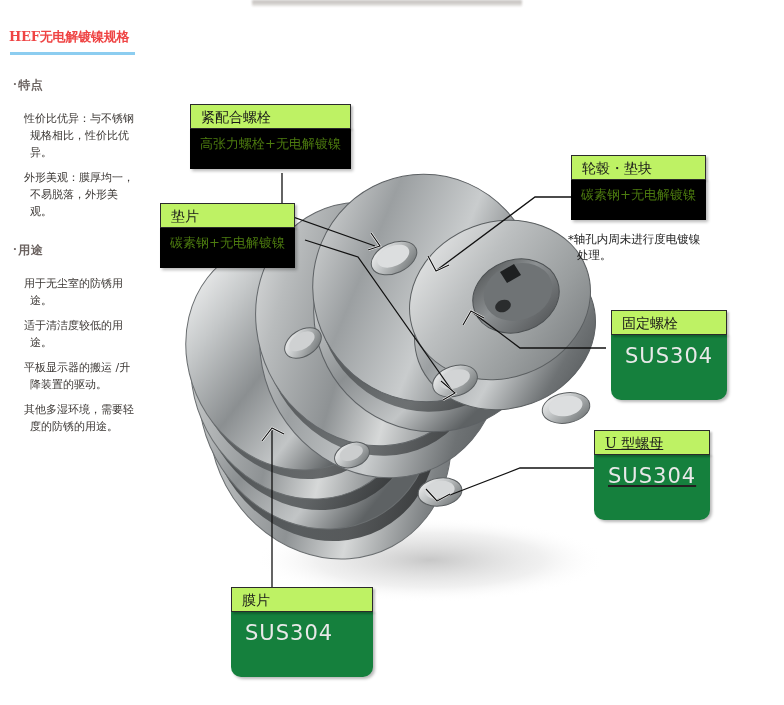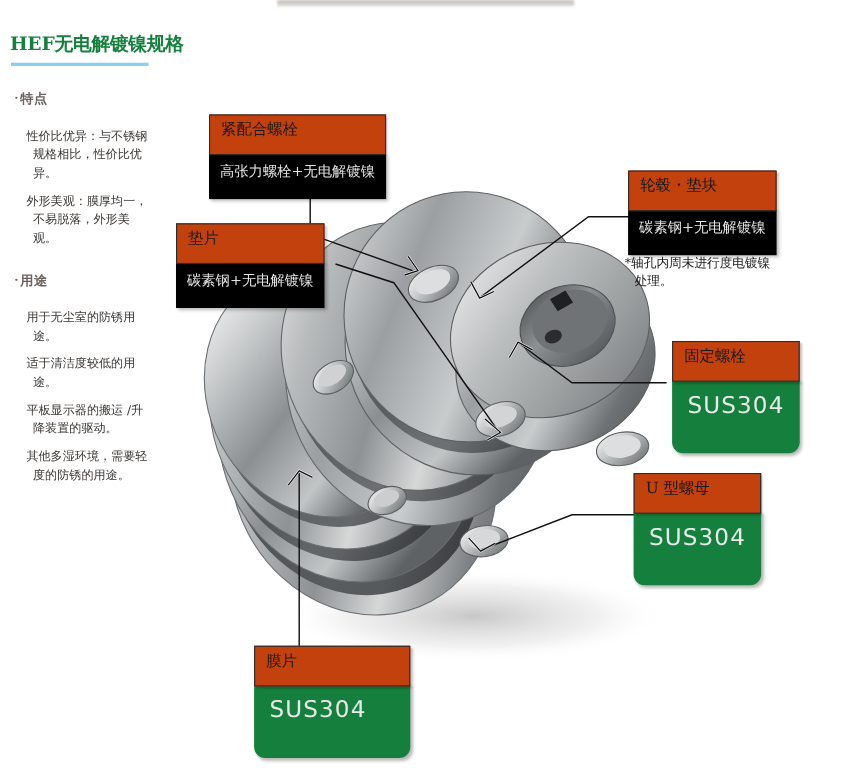--- a/index.html
+++ b/index.html
@@ -15,56 +15,56 @@
   .top-bar{
     position:absolute;left:252px;top:0;width:270px;height:7px;
     background:linear-gradient(to bottom,#b9b4b1,#cfcbc8 60%,#ffffff);
     filter:blur(1.2px);opacity:.85;
   }
 
   
   .side{position:absolute;left:0;top:28px;width:165px;}
   .doc-title{
     font-family:"DejaVu Serif","Liberation Serif",serif;
-    font-weight:bold;font-size:17px;color:#15803d;
-    letter-spacing:-.2px;padding-left:9px;white-space:nowrap;text-align:center;
+    font-weight:bold;font-size:13px;color:#ef4444;
+    letter-spacing:-.2px;padding-left:9px;white-space:nowrap;
   }
   .title-rule{
     margin:6px 0 0 10px;width:125px;height:3px;background:#8ccdf0;
   }
   .sec{margin:22px 0 0 13px;}
   .sec-head{
     font-family:"DejaVu Serif","Liberation Serif",serif;
     font-weight:bold;font-size:12px;color:#6b6360;letter-spacing:.5px;
   }
   .sec-head .dot{font-size:11px;vertical-align:1px;margin-right:1px;}
   .bullets{margin:16px 0 0 0;padding:0;list-style:none;}
   .bullets li{
     font-size:11px;line-height:17px;color:#3a3633;
     margin:0 0 8px 0;padding-left:17px;text-indent:-6px;
     width:108px;word-break:break-all;
   }
 
   
   .callout{position:absolute;}
   .cap{
-    background:#c2410c;border:1px solid #2b2b2b;
+    background:#bef264;border:1px solid #2b2b2b;
     font-family:"DejaVu Serif","Liberation Serif",serif;
     font-size:14px;color:#1a1a1a;
-    padding:4px 8px 13px 10px;box-sizing:border-box;
+    padding:4px 8px 1px 10px;box-sizing:border-box;
     box-shadow:2px 2px 2px rgba(0,0,0,.25);
     position:relative;z-index:3;white-space:nowrap;
   }
   .body-dark,.body-gray{
     font-family:"DejaVu Serif","Liberation Serif",serif;
     box-sizing:border-box;position:relative;z-index:2;white-space:nowrap;
     box-shadow:2px 2px 3px rgba(0,0,0,.28);
   }
   .body-dark{
-    background:#000000;color:#e5e5e5;font-size:13px;
+    background:#000000;color:#4d7c0f;font-size:13px;
     padding:7px 10px 16px 10px;margin-top:-1px;
   }
   .body-gray{
     background:#15803d;color:#e9e9e9;
     font-family:"DejaVu Sans","Liberation Sans",sans-serif;
     font-size:21px;letter-spacing:1px;
     padding:10px 14px 32px 14px;margin-top:-1px;
     border-radius:0 0 10px 10px;
   }
   .note{
@@ -274,21 +274,21 @@
   <div class="note" style="left:568px;top:231px;">
     <span>*轴孔内周未进行度电镀镍</span>
     <span class="ln2">处理。</span>
   </div>
 
   <div class="callout" style="left:611px;top:310px;">
     <div class="cap">固定螺栓</div>
     <div class="body-gray">SUS304</div>
   </div>
 
-  <div class="callout" style="left:576px;top:430px;">
+  <div class="callout" style="left:594px;top:430px;text-decoration:underline;">
     <div class="cap">U 型螺母</div>
     <div class="body-gray">SUS304</div>
   </div>
 
   <div class="callout" style="left:231px;top:587px;">
     <div class="cap" style="width:142px;">膜片</div>
     <div class="body-gray">SUS304</div>
   </div>
 
 </div>

